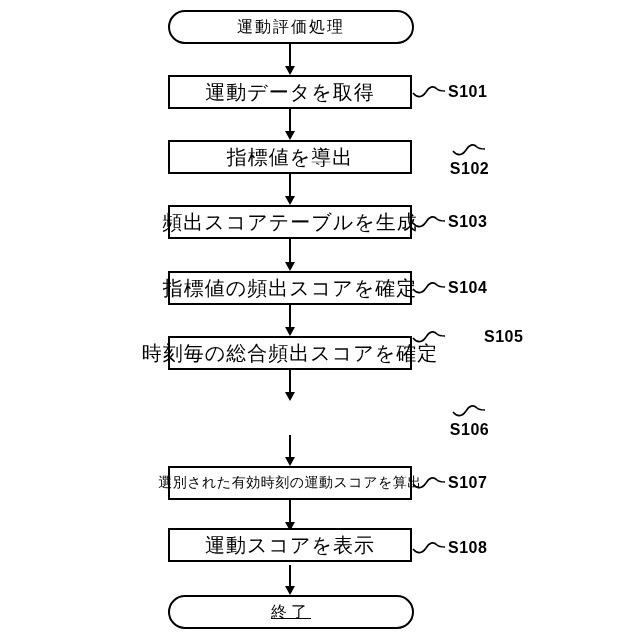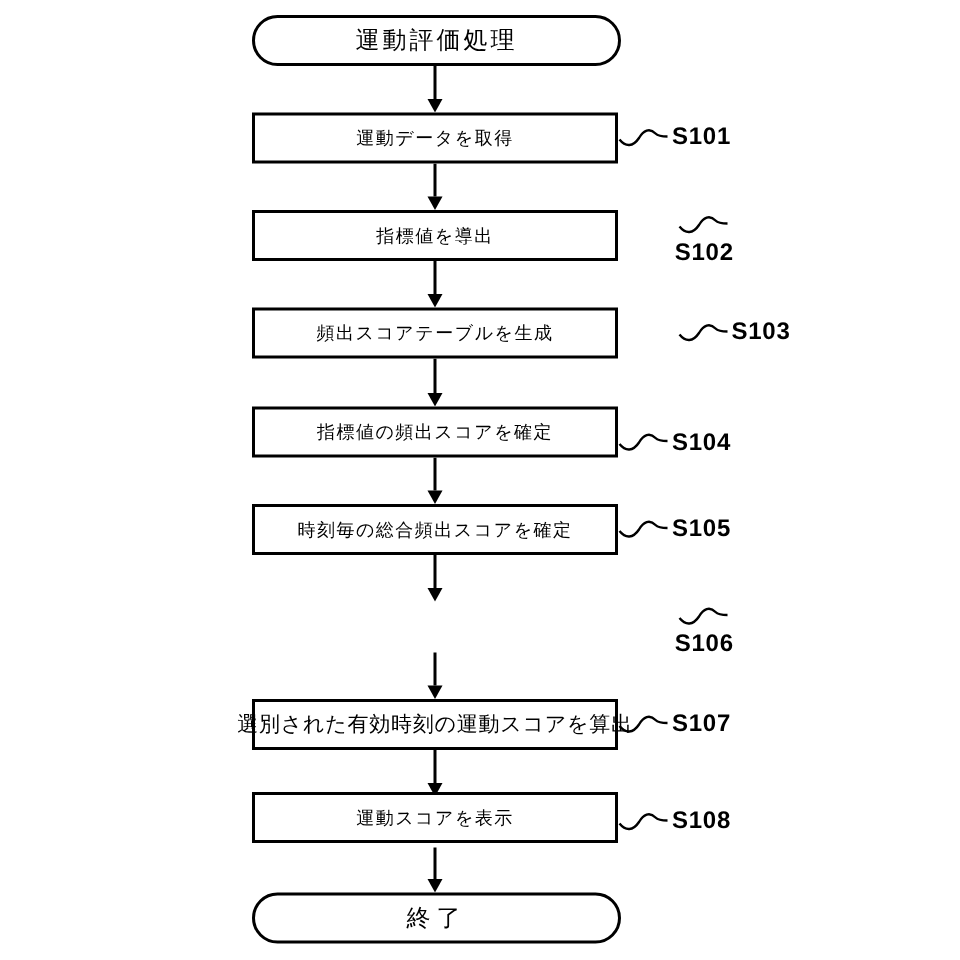--- a/index.html
+++ b/index.html
@@ -14,29 +14,29 @@
   .terminal{
     position:absolute;
     left:168px;width:246px;height:34px;
     box-sizing:border-box;
     border:2px solid #000000;
     border-radius:17px;
     background:#ffffff;
     display:flex;align-items:center;justify-content:center;
     font-size:16px;letter-spacing:2px;font-weight:500;
   }
-  .terminal.end{letter-spacing:4px;}
+  .terminal.end{letter-spacing:4px;text-decoration:underline;}
   .pbox{
     position:absolute;
     left:168px;width:244px;height:34px;
     box-sizing:border-box;
     border:2px solid #000000;
     background:#ffffff;
     display:flex;align-items:center;justify-content:center;
-    font-size:12px;letter-spacing:1px;font-weight:500;
+    font-size:20px;letter-spacing:1px;font-weight:500;
     white-space:nowrap;
   }
   .pbox.small{font-size:12px;letter-spacing:0;}
   .pbox.medium{font-size:14px;letter-spacing:0.5px;}
   .arrow{
     position:absolute;
     left:284px;width:12px;
     display:flex;flex-direction:column;align-items:center;
   }
   .arrow-line{width:2px;flex:1;background:#000000;}
@@ -127,33 +127,33 @@
         <path d="M1 11 C5 16 10 16 14 10 C17 5 21 3 25 7 C27 9 30 9 33 9" stroke="#000" stroke-width="1.6" fill="none"></path>
       </svg>
     <span class="ref-text">S101</span>
   </div>
   <div class="ref" style="top:140px;flex-direction:column;">
     <svg width="34" height="20" viewBox="0 0 34 20">
         <path d="M1 11 C5 16 10 16 14 10 C17 5 21 3 25 7 C27 9 30 9 33 9" stroke="#000" stroke-width="1.6" fill="none"></path>
       </svg>
     <span class="ref-text">S102</span>
   </div>
-  <div class="ref" style="top:205px;justify-content:flex-end;">
+  <div class="ref" style="top:205px;">
     <svg width="34" height="20" viewBox="0 0 34 20">
         <path d="M1 11 C5 16 10 16 14 10 C17 5 21 3 25 7 C27 9 30 9 33 9" stroke="#000" stroke-width="1.6" fill="none"></path>
       </svg>
     <span class="ref-text">S103</span>
   </div>
-  <div class="ref" style="top:271px;align-items:flex-end;">
+  <div class="ref" style="top:271px;">
     <svg width="34" height="20" viewBox="0 0 34 20">
         <path d="M1 11 C5 16 10 16 14 10 C17 5 21 3 25 7 C27 9 30 9 33 9" stroke="#000" stroke-width="1.6" fill="none"></path>
       </svg>
     <span class="ref-text">S104</span>
   </div>
-  <div class="ref" style="top:336px;">
+  <div class="ref" style="top:320px;gap:36px;">
     <svg width="34" height="20" viewBox="0 0 34 20">
         <path d="M1 11 C5 16 10 16 14 10 C17 5 21 3 25 7 C27 9 30 9 33 9" stroke="#000" stroke-width="1.6" fill="none"></path>
       </svg>
     <span class="ref-text">S105</span>
   </div>
   <div class="ref" style="top:401px;flex-direction:column;">
     <svg width="34" height="20" viewBox="0 0 34 20">
         <path d="M1 11 C5 16 10 16 14 10 C17 5 21 3 25 7 C27 9 30 9 33 9" stroke="#000" stroke-width="1.6" fill="none"></path>
       </svg>
     <span class="ref-text">S106</span>

